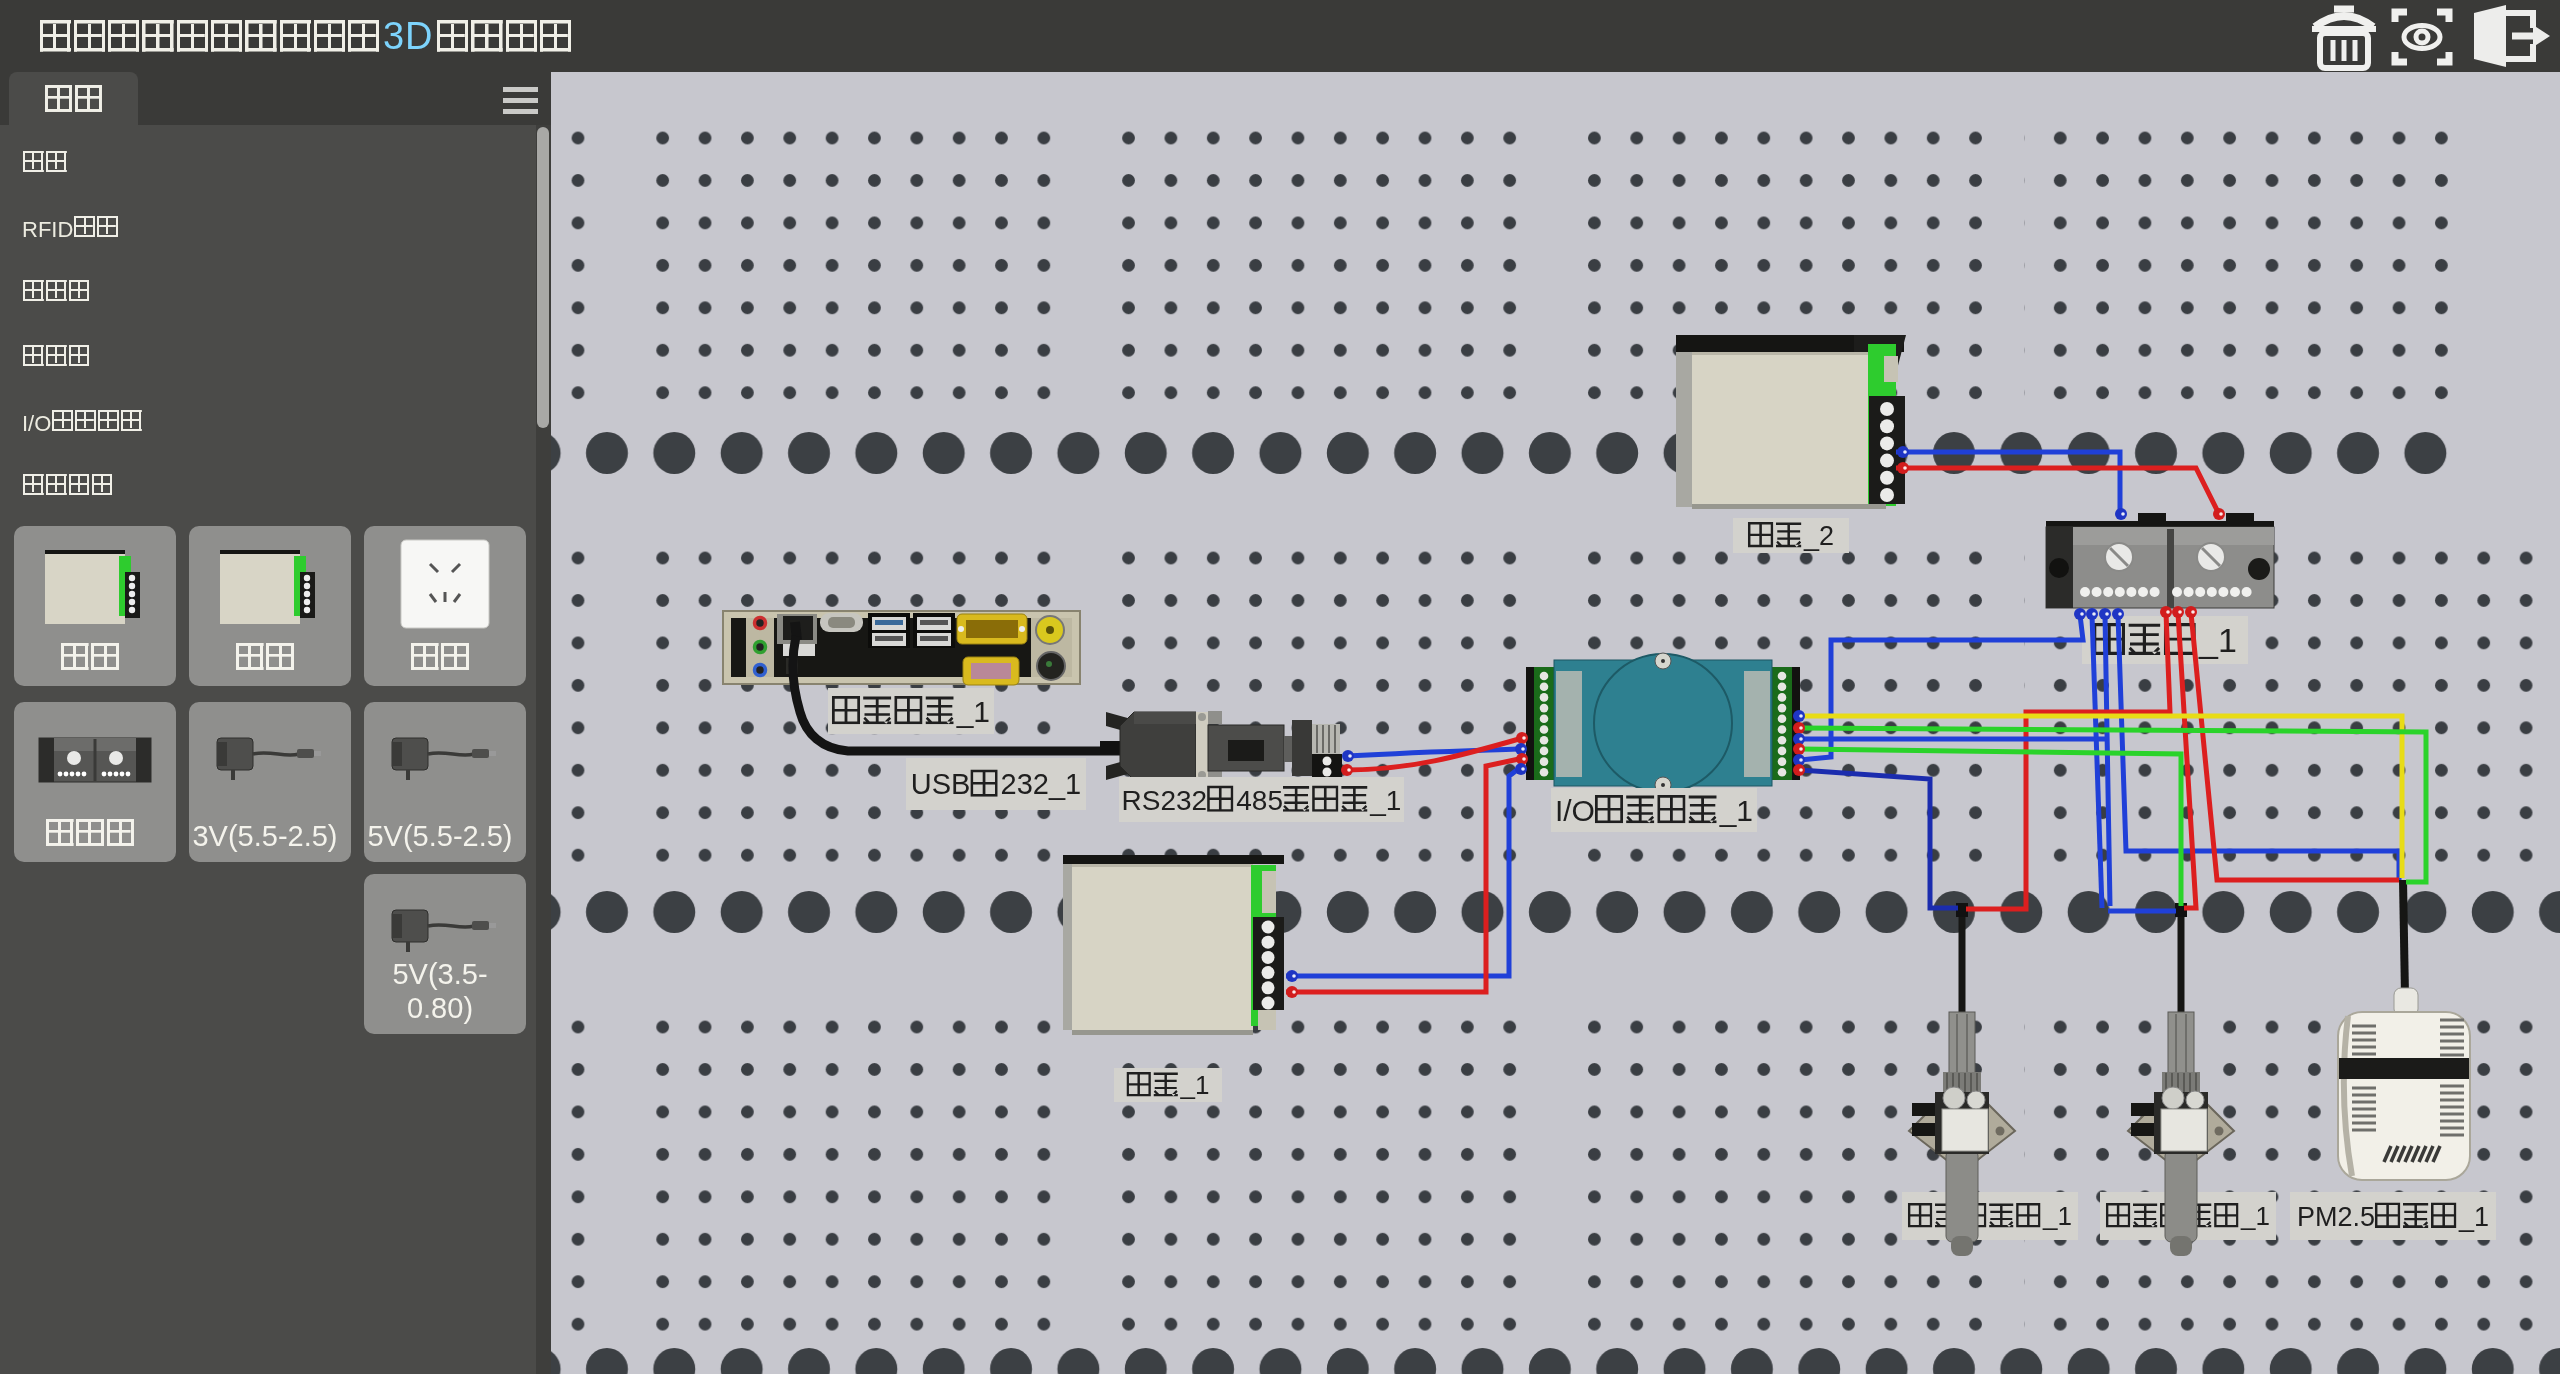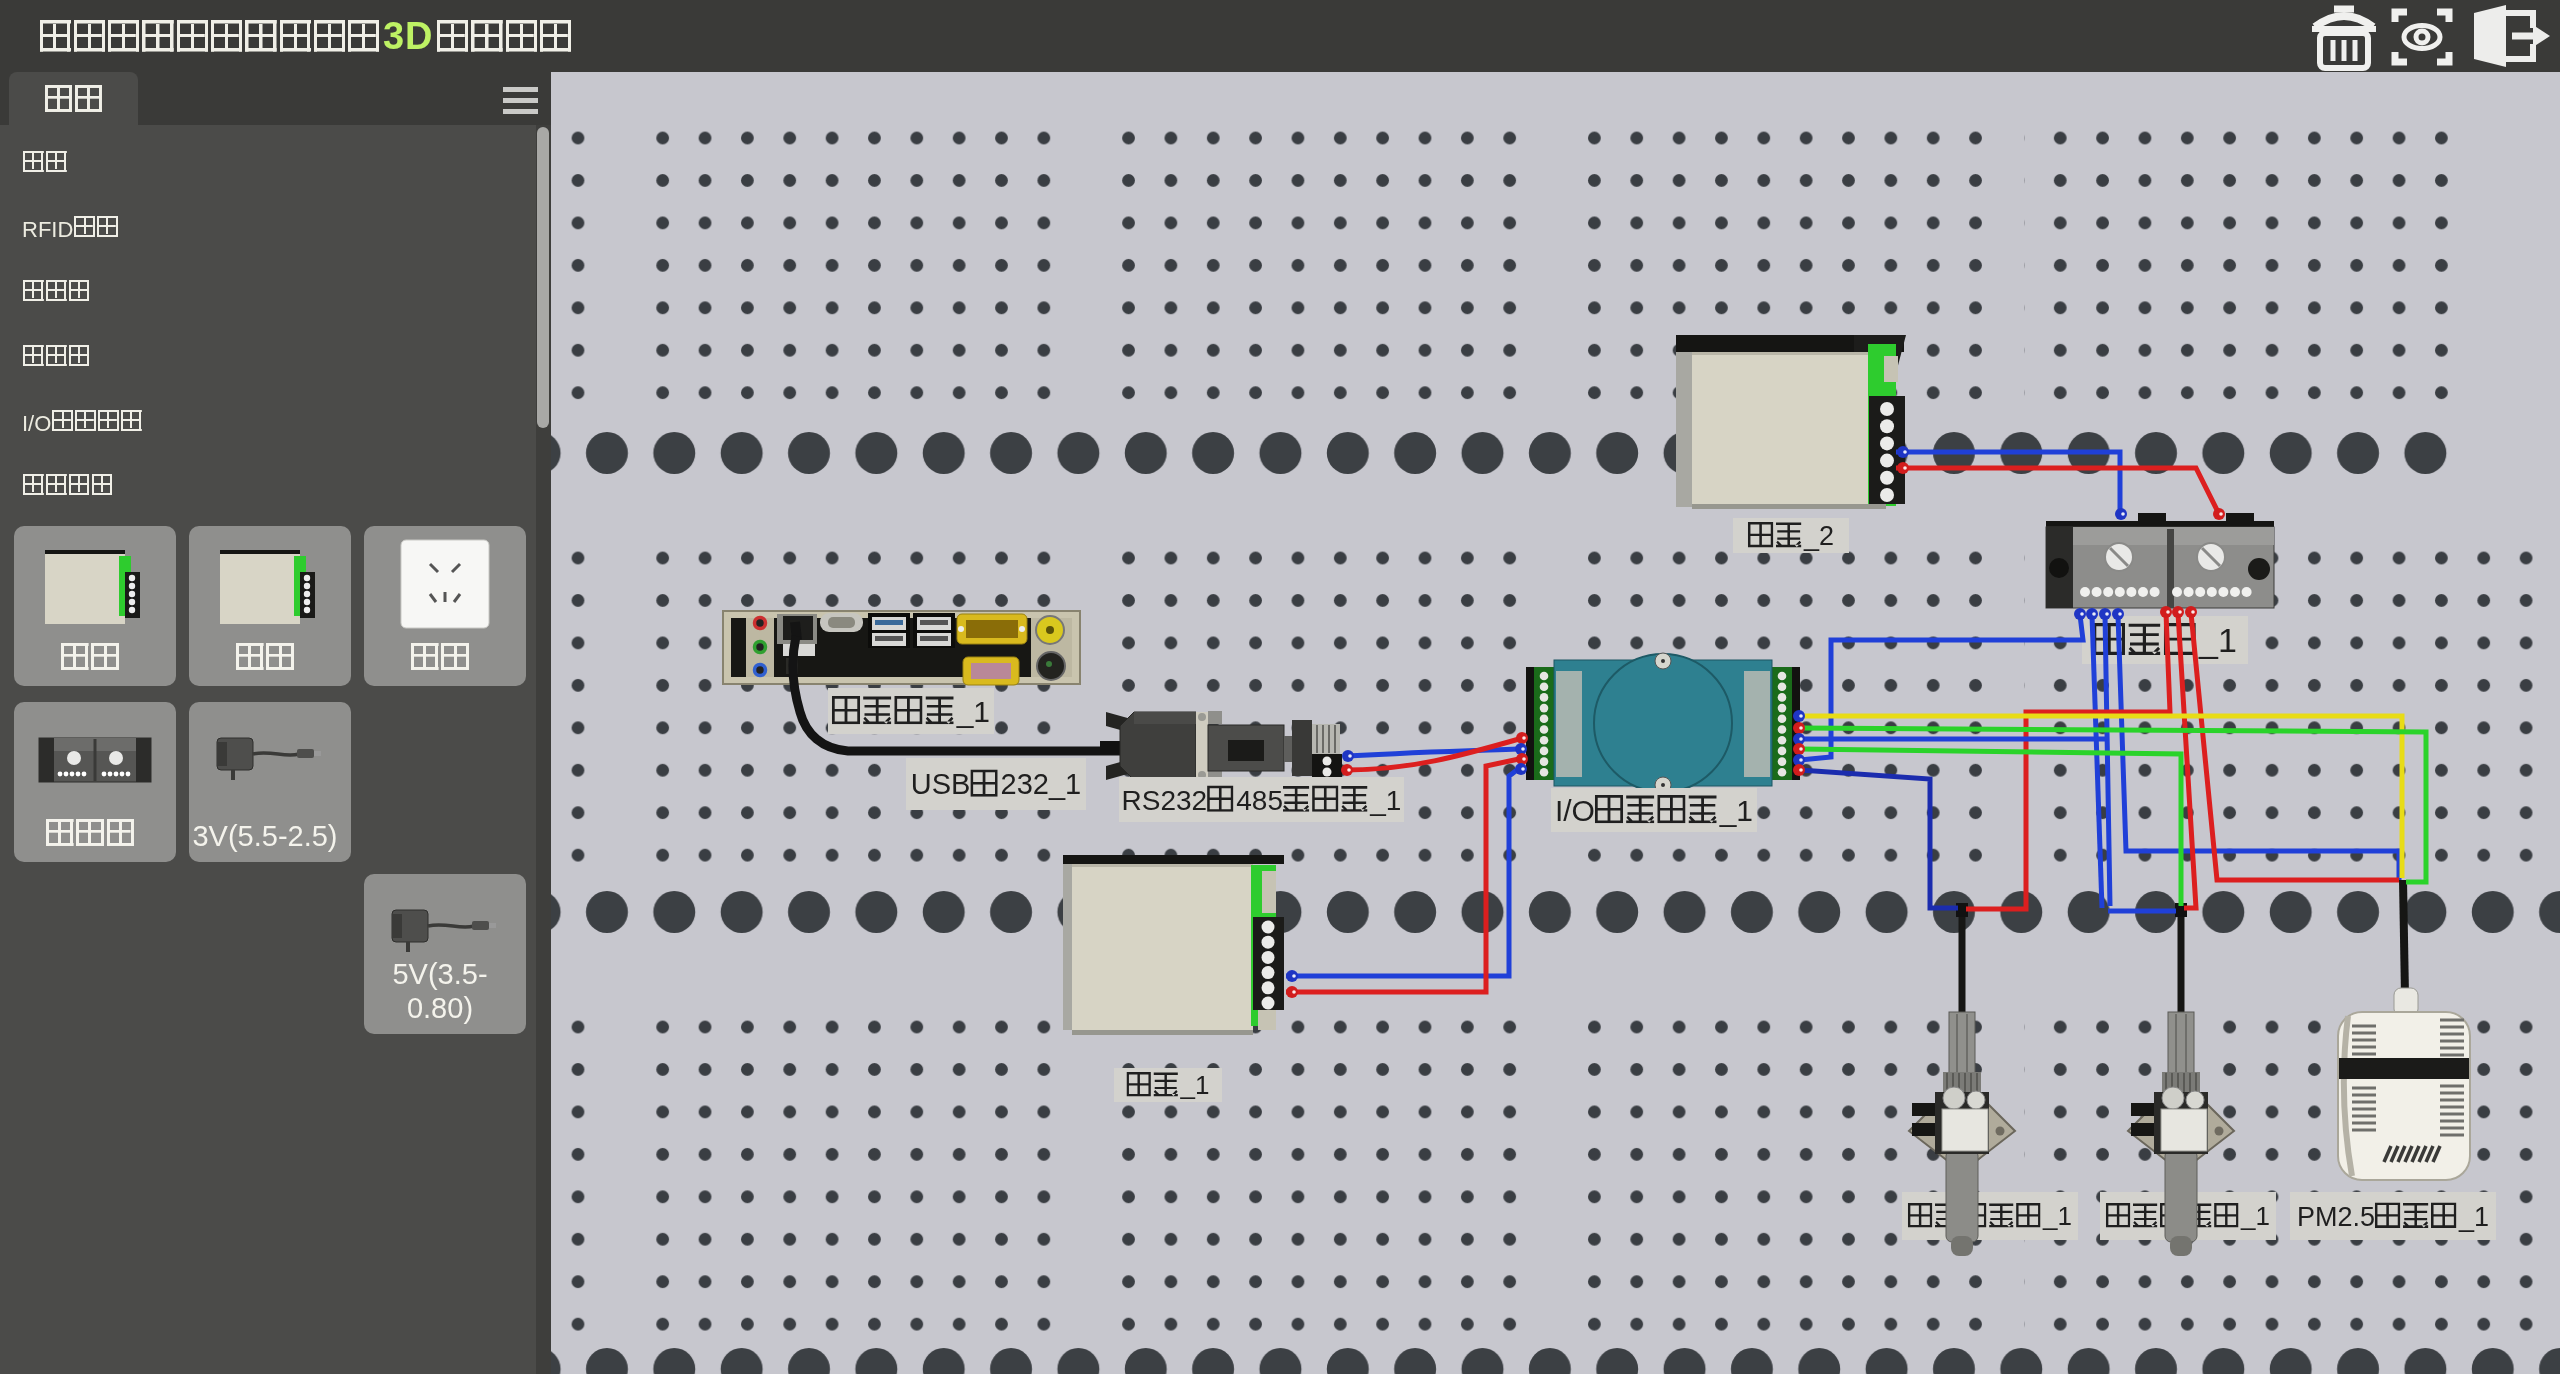--- a/index.html
+++ b/index.html
@@ -1,19 +1,19 @@
 <!DOCTYPE html>
 <html><head><meta charset="utf-8">
 <style>
 *{margin:0;padding:0;box-sizing:border-box}
 html,body{width:2560px;height:1374px;overflow:hidden;background:#c7c7ce;
  font-family:"Liberation Sans",sans-serif}
 #top{position:absolute;left:0;top:0;width:2560px;height:72px;background:#3a3a38}
-#title{position:absolute;left:38px;top:14px;height:44px;font-size:34px;font-weight:bold;
- color:#bef264;display:flex;align-items:center}
+#title{position:absolute;left:38px;top:14px;height:44px;font-size:34px;font-weight:normal;
+ color:#7dd3fc;display:flex;align-items:center}
 #title .lat{font-size:38px;margin:0 2px;letter-spacing:1px}
 .cj{display:inline-block;width:0.94em;height:0.94em;margin:0 0.05em;--g:#f0efe7;
  background:
  linear-gradient(var(--g),var(--g)) 50% 0/100% 11% no-repeat,
  linear-gradient(var(--g),var(--g)) 50% 47%/80% 10% no-repeat,
  linear-gradient(var(--g),var(--g)) 50% 100%/100% 11% no-repeat,
  linear-gradient(var(--g),var(--g)) 0 50%/11% 100% no-repeat,
  linear-gradient(var(--g),var(--g)) 100% 50%/11% 100% no-repeat,
  linear-gradient(var(--g),var(--g)) 50% 50%/11% 78% no-repeat}
 .cj.t{width:0.92em;height:0.92em;margin:0 0.045em}
@@ -144,20 +144,28 @@
         <circle cx="114" cy="72" r="2.4" fill="#fff"></circle>
       </svg><div class="clab"><i class="cj"></i><i class="cj"></i><i class="cj"></i></div></div>
 <div class="card" style="left:189px;top:630px"><svg width="162" height="110" viewBox="0 0 162 110">
 <rect x="28" y="36" width="36" height="32" rx="4" fill="#4e4e4c" stroke="#2e2e2c"></rect>
 <rect x="28" y="40" width="10" height="24" fill="#3a3a38"></rect>
 <rect x="42" y="68" width="4" height="10" fill="#3a3a38"></rect>
 <path d="M64,52 C82,48 96,56 110,52" stroke="#3a3a38" stroke-width="3.5" fill="none"></path>
 <rect x="108" y="47" width="17" height="9" rx="2" fill="#4e4e4c"></rect>
 <rect x="125" y="49" width="7" height="5" fill="#999"></rect>
       </svg><div class="clab">3V(5.5-2.5)</div></div>
+<div class="card" style="left:364px;top:630px"><svg width="162" height="110" viewBox="0 0 162 110">
+<rect x="28" y="36" width="36" height="32" rx="4" fill="#4e4e4c" stroke="#2e2e2c"></rect>
+<rect x="28" y="40" width="10" height="24" fill="#3a3a38"></rect>
+<rect x="42" y="68" width="4" height="10" fill="#3a3a38"></rect>
+<path d="M64,52 C82,48 96,56 110,52" stroke="#3a3a38" stroke-width="3.5" fill="none"></path>
+<rect x="108" y="47" width="17" height="9" rx="2" fill="#4e4e4c"></rect>
+<rect x="125" y="49" width="7" height="5" fill="#999"></rect>
+      </svg><div class="clab">5V(5.5-2.5)</div></div>
 <div class="card" style="left:364px;top:802px"><svg width="162" height="110" viewBox="0 0 162 110">
 <rect x="28" y="36" width="36" height="32" rx="4" fill="#4e4e4c" stroke="#2e2e2c"></rect>
 <rect x="28" y="40" width="10" height="24" fill="#3a3a38"></rect>
 <rect x="42" y="68" width="4" height="10" fill="#3a3a38"></rect>
 <path d="M64,52 C82,48 96,56 110,52" stroke="#3a3a38" stroke-width="3.5" fill="none"></path>
 <rect x="108" y="47" width="17" height="9" rx="2" fill="#4e4e4c"></rect>
 <rect x="125" y="49" width="7" height="5" fill="#999"></rect>
       </svg><div class="clab">5V(3.5-0.80)</div></div>
 <div id="track"></div>
     <div id="thumb"></div>

